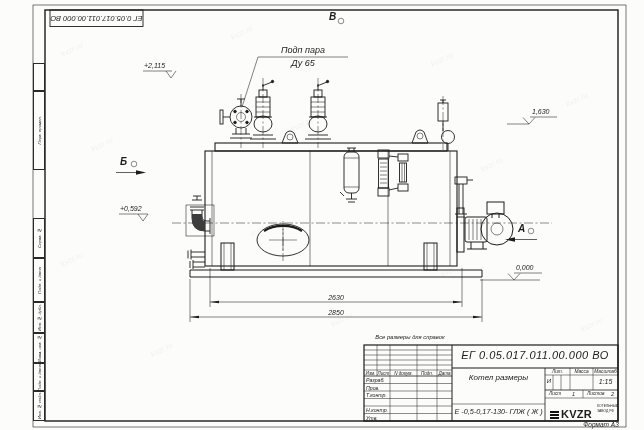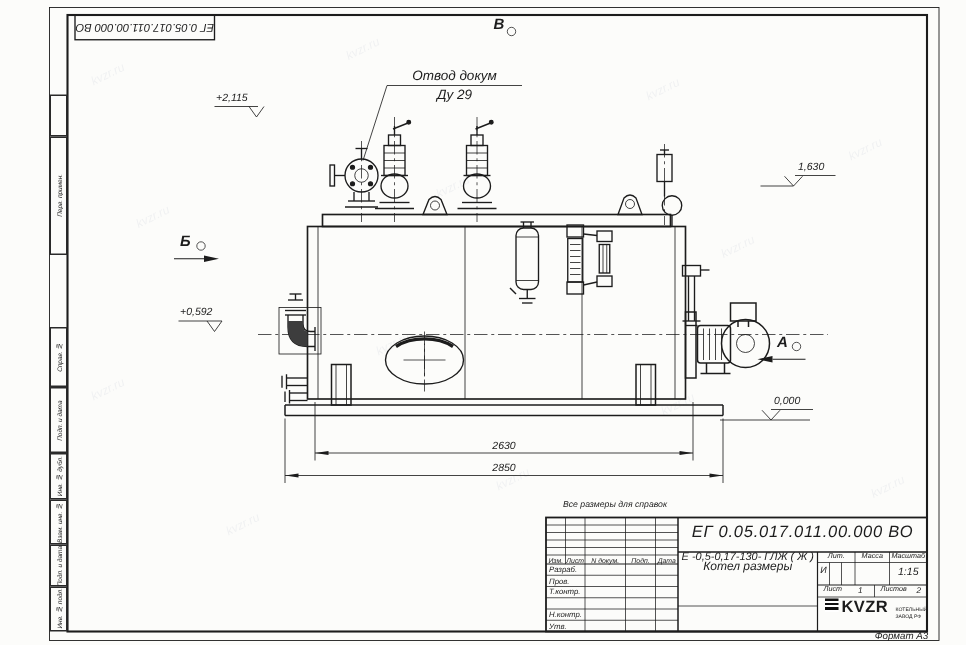--- a/index.html
+++ b/index.html
@@ -327,41 +327,41 @@
   <div class="vcell" style="top:333px;height:30px">
       <span>Взам. инв. №</span>
     </div>
   <div class="vcell" style="top:363px;height:28px">
       <span>Подп. и дата</span>
     </div>
   <div class="vcell" style="top:391px;height:30px">
       <span>Инв. № подл.</span>
     </div>
 
-  <div class="txt ctr" style="left:258px;top:45px;width:90px;font-size:9px">Отвод докум</div>
-  <div class="txt ctr" style="left:258px;top:58px;width:90px;font-size:9px">Ду 29</div>
+  <div class="txt ctr" style="left:258px;top:45px;width:90px;font-size:9px">Подп пара</div>
+  <div class="txt ctr" style="left:258px;top:58px;width:90px;font-size:9px">Ду 65</div>
 
   <div class="txt" style="left:329px;top:11px;font-size:10px;font-weight:600">В</div>
   <div class="txt" style="left:120px;top:156px;font-size:10px;font-weight:600">Б</div>
   <div class="txt" style="left:518px;top:223px;font-size:10px;font-weight:600">А</div>
 
   <div class="txt" style="left:144px;top:62px;font-size:7px">+2,115</div>
   <div class="txt" style="left:120px;top:205px;font-size:7px">+0,592</div>
   <div class="txt" style="left:532px;top:108px;font-size:7px">1,630</div>
   <div class="txt" style="left:516px;top:264px;font-size:7px">0,000</div>
 
   <div class="txt ctr" style="left:316px;top:293.5px;width:40px;font-size:7px">2630</div>
   <div class="txt ctr" style="left:316px;top:308.5px;width:40px;font-size:7px">2850</div>
 
   <div class="txt ctr" style="left:366px;top:334px;width:88px;font-size:5.8px">Все размеры для справок</div>
 
   <div class="txt ctr" style="left:452px;top:349px;width:166px;font-size:11px;letter-spacing:.5px">ЕГ 0.05.017.011.00.000   ВО</div>
 
   <div class="txt ctr" style="left:452px;top:373px;width:93px;font-size:8px">Котел размеры</div>
-  <div class="txt ctr" style="left:452px;top:366px;width:93px;font-size:7.3px">Е -0,5-0,17-130- ГЛЖ ( Ж )</div>
+  <div class="txt ctr" style="left:452px;top:407px;width:93px;font-size:7.3px">Е -0,5-0,17-130- ГЛЖ ( Ж )</div>
 
   <div class="txt ctr" style="left:364px;top:370.5px;width:13px;font-size:4.6px">Изм.</div>
   <div class="txt ctr" style="left:377px;top:370.5px;width:13px;font-size:4.6px">Лист</div>
   <div class="txt ctr" style="left:390px;top:370.5px;width:27px;font-size:4.6px">N докум.</div>
   <div class="txt ctr" style="left:417px;top:370.5px;width:20px;font-size:4.6px">Подп.</div>
   <div class="txt ctr" style="left:437px;top:370.5px;width:15px;font-size:4.6px">Дата</div>
 
   <div class="txt" style="left:366px;top:377px;font-size:5.2px">Разраб.</div>
   <div class="txt" style="left:366px;top:384.5px;font-size:5.2px">Пров.</div>
   <div class="txt" style="left:366px;top:392px;font-size:5.2px">Т.контр.</div>
@@ -373,21 +373,21 @@
   <div class="txt ctr" style="left:570px;top:368.5px;width:23px;font-size:4.8px">Масса</div>
   <div class="txt ctr" style="left:593px;top:368.5px;width:25px;font-size:4.8px">Масштаб</div>
   <div class="txt ctr" style="left:545px;top:378px;width:8px;font-size:6px">И</div>
   <div class="txt ctr" style="left:593px;top:378px;width:25px;font-size:7px">1:15</div>
 
   <div class="txt" style="left:549px;top:391px;font-size:4.8px">Лист</div>
   <div class="txt" style="left:572px;top:390.5px;font-size:5.5px">1</div>
   <div class="txt" style="left:587px;top:391px;font-size:4.8px">Листов</div>
   <div class="txt" style="left:611px;top:390.5px;font-size:5.5px">2</div>
 
-  <div style="position:absolute;left:546px;top:399px;width:50px;height:21px;display:flex;align-items:flex-start;justify-content:center">
+  <div style="position:absolute;left:546px;top:399px;width:50px;height:21px;display:flex;align-items:flex-end;justify-content:center">
     <span class="logo-ic"></span>
     <span style="font-size:11px;font-weight:900;letter-spacing:.3px">KVZR</span>
   </div>
   <div class="txt" style="left:597px;top:404px;font-size:3.4px;font-style:normal">КОТЕЛЬНЫЙ</div>
   <div class="txt" style="left:597px;top:409px;font-size:3.4px;font-style:normal">ЗАВОД РФ</div>
 
   <div class="txt ctr" style="left:570px;top:421px;width:62px;font-size:6.5px">Формат А3</div>
 
 </div>
 

